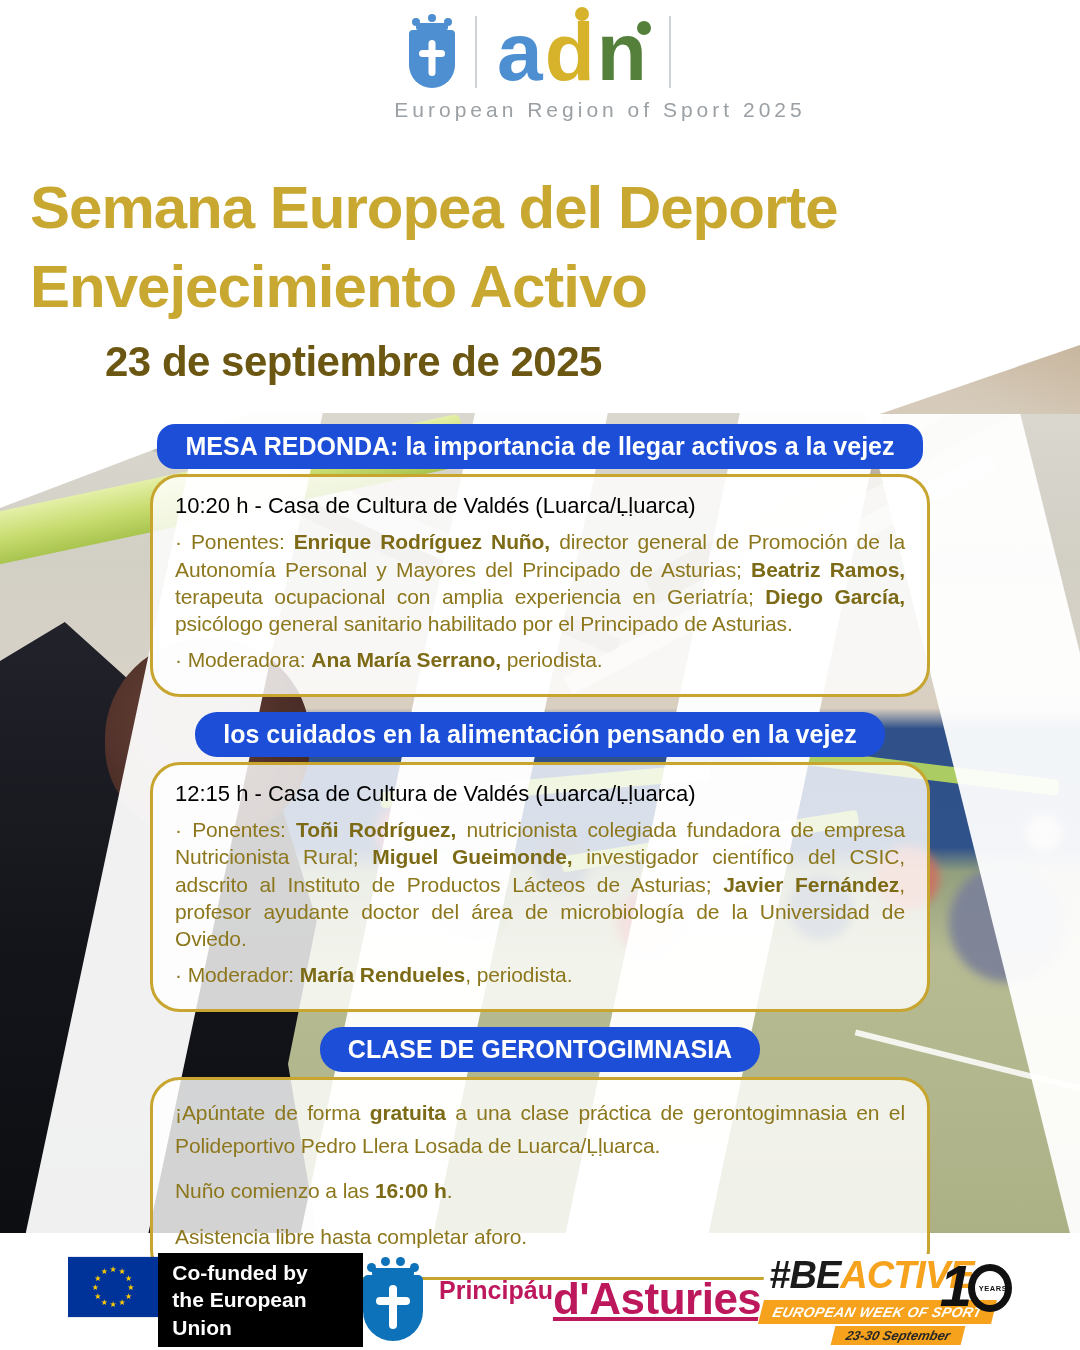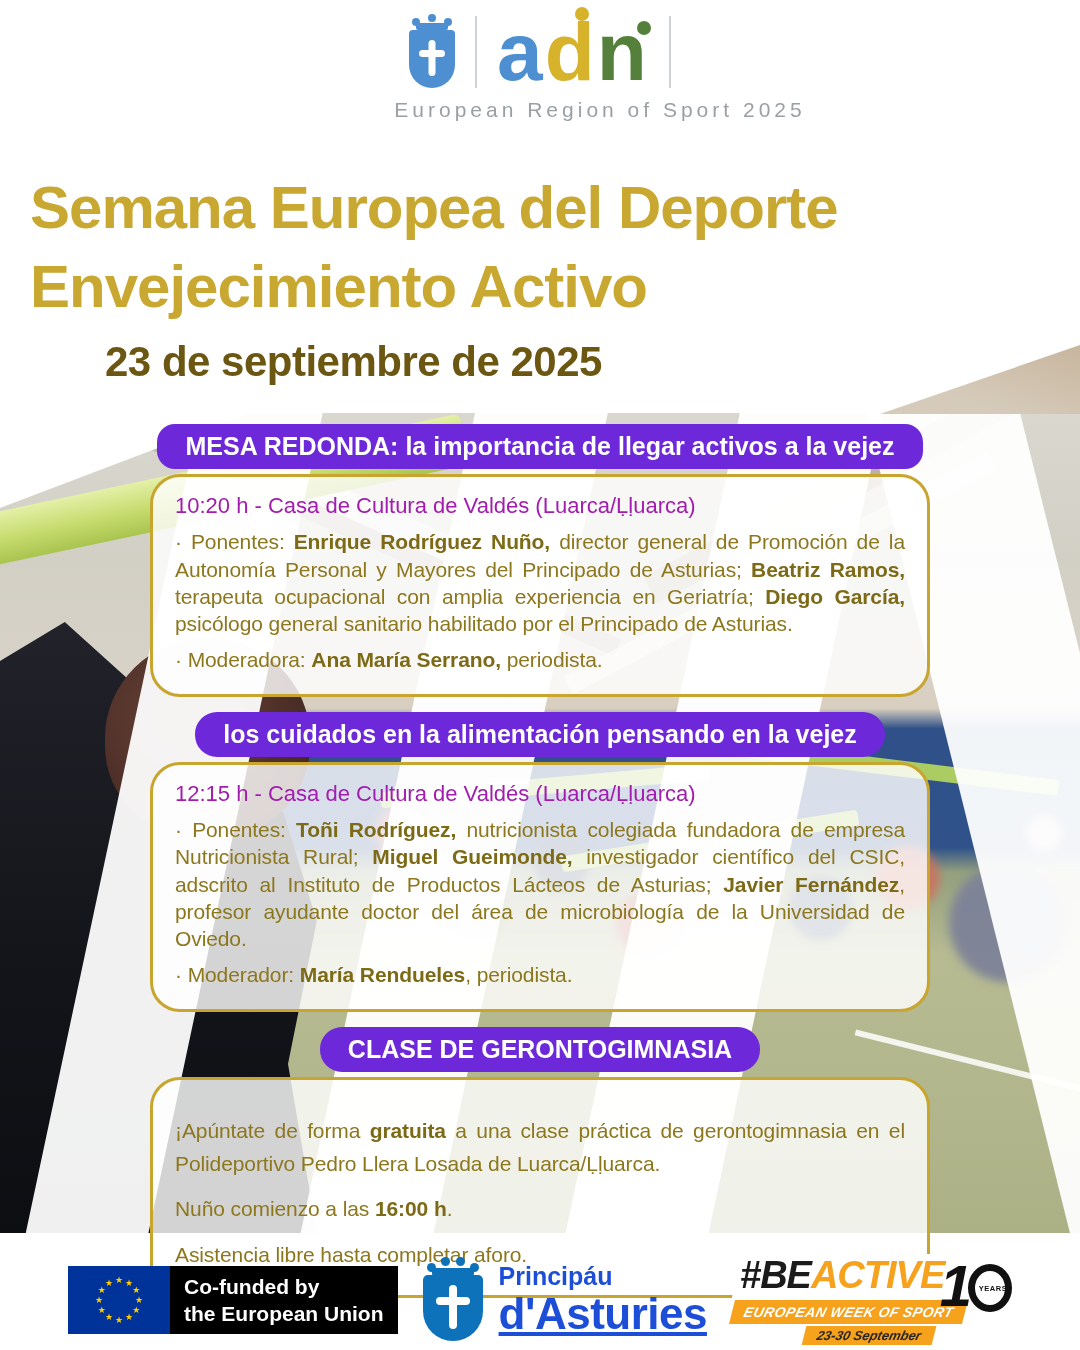--- a/index.html
+++ b/index.html
@@ -69,48 +69,48 @@
   .stripe { position:absolute; top:-60px; width:120px; height:980px; background:rgba(255,255,255,0.94); }
   .stripe.s1 { left:110px;  transform:rotate(12deg); }
   .stripe.s2 { left:385px;  transform:rotate(12deg); width:130px; }
   .stripe.s3 { left:650px;  transform:rotate(12deg); width:140px; }
   .stripe.s4 { left:975px;  transform:rotate(-14deg); width:150px; }
   .wedge-tl { position:absolute; top:0; left:0; width:250px; height:95px; background:#ffffff; clip-path:polygon(0 0,100% 0,0 100%); }
   .photo-tr { position:absolute; top:345px; left:880px; width:200px; height:69px; background:linear-gradient(200deg,#c8b69e 0%,#d6cbbb 70%); clip-path:polygon(100% 0,100% 100%,0 100%); }
 
   
   .content { position:absolute; top:413px; left:0; width:1080px; display:flex; flex-direction:column; align-items:center; }
-  .pill { margin-top:11px; background:#6d28d9; color:#ffffff; font-weight:bold; font-size:25px; line-height:1.25;
+  .pill { margin-top:11px; background:#1d4ed8; color:#ffffff; font-weight:bold; font-size:25px; line-height:1.25;
     border-radius:18px; padding:7px 28px; text-align:center; }
   .pill.two { margin-top:15px; border-radius:22px; }
   .panel { margin-top:5px; width:780px; background:rgba(255,255,255,0.82); border:3px solid #c7a52f; border-radius:30px; padding:11px 22px; }
-  .tp { color:#a21caf; font-size:22px; margin:5px 0 4px 0; }
+  .tp { color:#000000; font-size:22px; margin:5px 0 4px 0; }
   .para { color:#8d771d; font-size:21px; line-height:1.3; text-align:justify; margin:9px 0; letter-spacing:-0.1px; }
   .para .b { font-weight:bold; color:#7c6a16; }
   .panel.last .para { text-align:justify; margin:13px 0; line-height:1.55; }
-  .panel.last .para:first-child { margin-top:24px; }
+  .panel.last .para:first-child { margin-top:6px; }
 
   
   .footer { position:absolute; top:1250px; left:0; width:1080px; height:100px; display:flex; align-items:center; justify-content:space-between; padding:0 68px; }
   .eu { display:flex; align-items:stretch; }
   .eu svg { display:block; }
   .eubox { background:#000000; color:#ffffff; font-weight:bold; font-size:21px; line-height:1.3; padding:6px 14px; display:flex; flex-direction:column; justify-content:center; }
   .ast { display:flex; align-items:center; gap:16px; }
   .shield-lg { position:relative; width:60px; height:86px; }
   .crown-lg { position:relative; width:52px; height:16px; margin:0 auto 2px auto; }
   .crown-lg i { display:block; position:absolute; border-radius:50%; background:#0d72b9; }
   .crown-lg .k1 { width:9px; height:9px; left:0; top:6px; }
   .crown-lg .k2 { width:9px; height:9px; left:14px; top:0; }
   .crown-lg .k3 { width:9px; height:9px; right:14px; top:0; }
   .crown-lg .k4 { width:9px; height:9px; right:0; top:6px; }
   .crown-lg .kb { position:absolute; left:5px; bottom:-3px; width:42px; height:8px; background:#0d72b9; border-radius:2px; }
   .shield-body-lg { width:60px; height:66px; background:#0d72b9; border-radius:5px 5px 30px 30px; position:relative; }
   .cross-v2 { position:absolute; left:50%; top:10px; transform:translateX(-50%); width:8px; height:44px; background:#ffffff; border-radius:5px; }
   .cross-h2 { position:absolute; left:50%; top:22px; transform:translateX(-50%); width:34px; height:8px; background:#ffffff; border-radius:5px; }
-  .asttext { display:flex; flex-direction:column; color:#1d4ed8; }
+  .asttext { display:flex; flex-direction:row; color:#be185d; }
   .ast-l1 { font-weight:bold; font-size:25px; }
   .ast-l2 { font-weight:bold; font-size:44px; letter-spacing:-0.5px; margin-top:-2px;text-decoration:underline; }
   .be { position:relative; width:280px; height:92px; font-style:italic; }
   .be-card { position:absolute; left:0; top:0; width:230px; height:88px; background:#ffffff; transform:skewX(-8deg); }
   .be-row1 { position:absolute; left:8px; top:0; font-weight:bold; font-size:38px; letter-spacing:-1px; white-space:nowrap; }
   .be-row1 .hash { color:#1b1b1b; }
   .be-row1 .act { color:#f6a21c; }
   .be-row2 { position:absolute; left:0px; top:46px; background:#f6a21c; transform:skewX(-14deg); color:#ffffff; font-weight:bold; font-size:14px; letter-spacing:0.4px; padding:4px 12px; white-space:nowrap; }
   .be-row3 { position:absolute; left:72px; top:72px; background:#f6a21c; transform:skewX(-14deg); color:#262626; font-weight:bold; font-size:13px; padding:2px 13px; white-space:nowrap; }
   .be-ten { position:absolute; right:0px; top:6px; display:flex; align-items:flex-start; }

